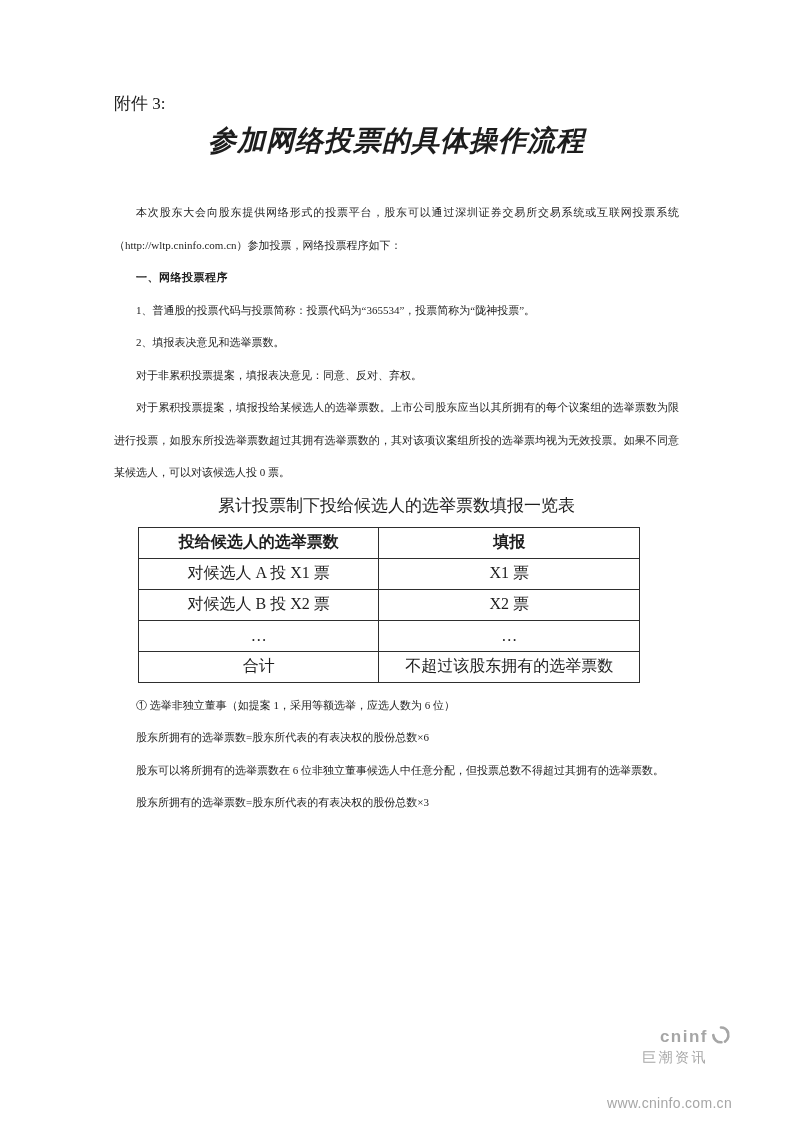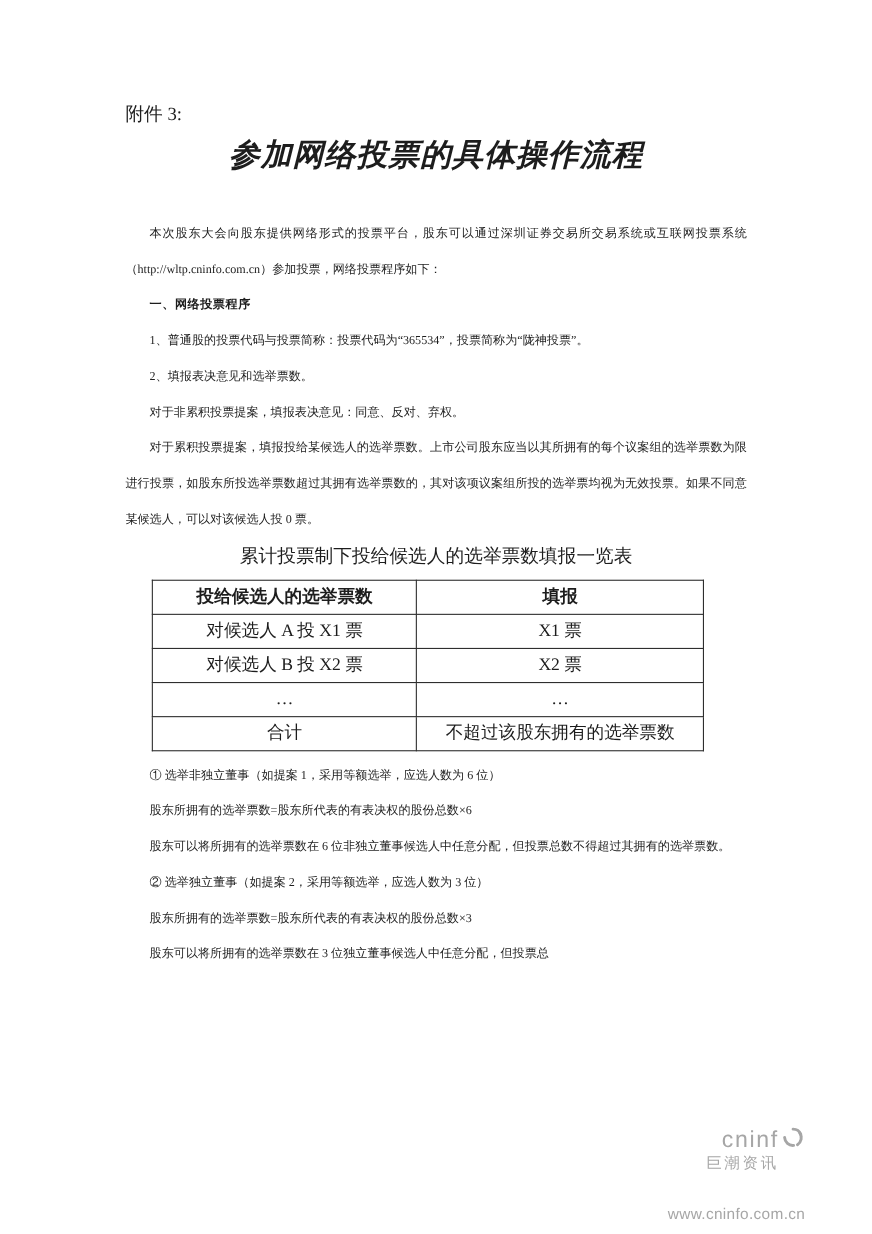--- a/index.html
+++ b/index.html
@@ -76,21 +76,21 @@
     text-align:right;
     color:#a6a6a6;
     font-family:"Liberation Sans","DejaVu Sans",sans-serif;
     line-height:1;
   }
   .brand-row {
     display:flex; align-items:center; justify-content:flex-end;
     gap:2px;
   }
   .brand-text {
-    font-size:21px; font-weight:400; letter-spacing:1.5px;
+    font-size:17px; font-weight:700; letter-spacing:1.5px;
   }
   .brand-cn {
     font-size:14px; letter-spacing:2.5px;
     margin:2px 24px 2px 0;
   }
   .brand-url { font-size:14px; letter-spacing:0.3px;margin-top:32px; }
   .swirl { display:inline-block; }
 </style>
 </head>
 <body>
@@ -141,23 +141,21 @@
           <td>合计</td>
           <td>不超过该股东拥有的选举票数</td>
         </tr>
       </tbody>
         </table>
 
       <div class="after-table">
         <p class="para">① 选举非独立董事（如提案 1，采用等额选举，应选人数为 6 位）</p>
         <p class="para">股东所拥有的选举票数=股东所代表的有表决权的股份总数×6</p>
         <p class="para">股东可以将所拥有的选举票数在 6 位非独立董事候选人中任意分配，但投票总数不得超过其拥有的选举票数。</p>
-        <p class="para">② 选举独立董事（如提案 2，采用等额选举，应选人数为 3 位）</p>
         <p class="para">股东所拥有的选举票数=股东所代表的有表决权的股份总数×3</p>
-        <p class="para">股东可以将所拥有的选举票数在 3 位独立董事候选人中任意分配，但投票总</p>
       </div>
 
     </div>
   </div>
 
   <div class="footer">
     <div class="brand-row">
       <span class="brand-text">cninf</span>
       <span class="swirl">
         <svg width="22" height="20" viewBox="0 0 24 24" fill="none">

